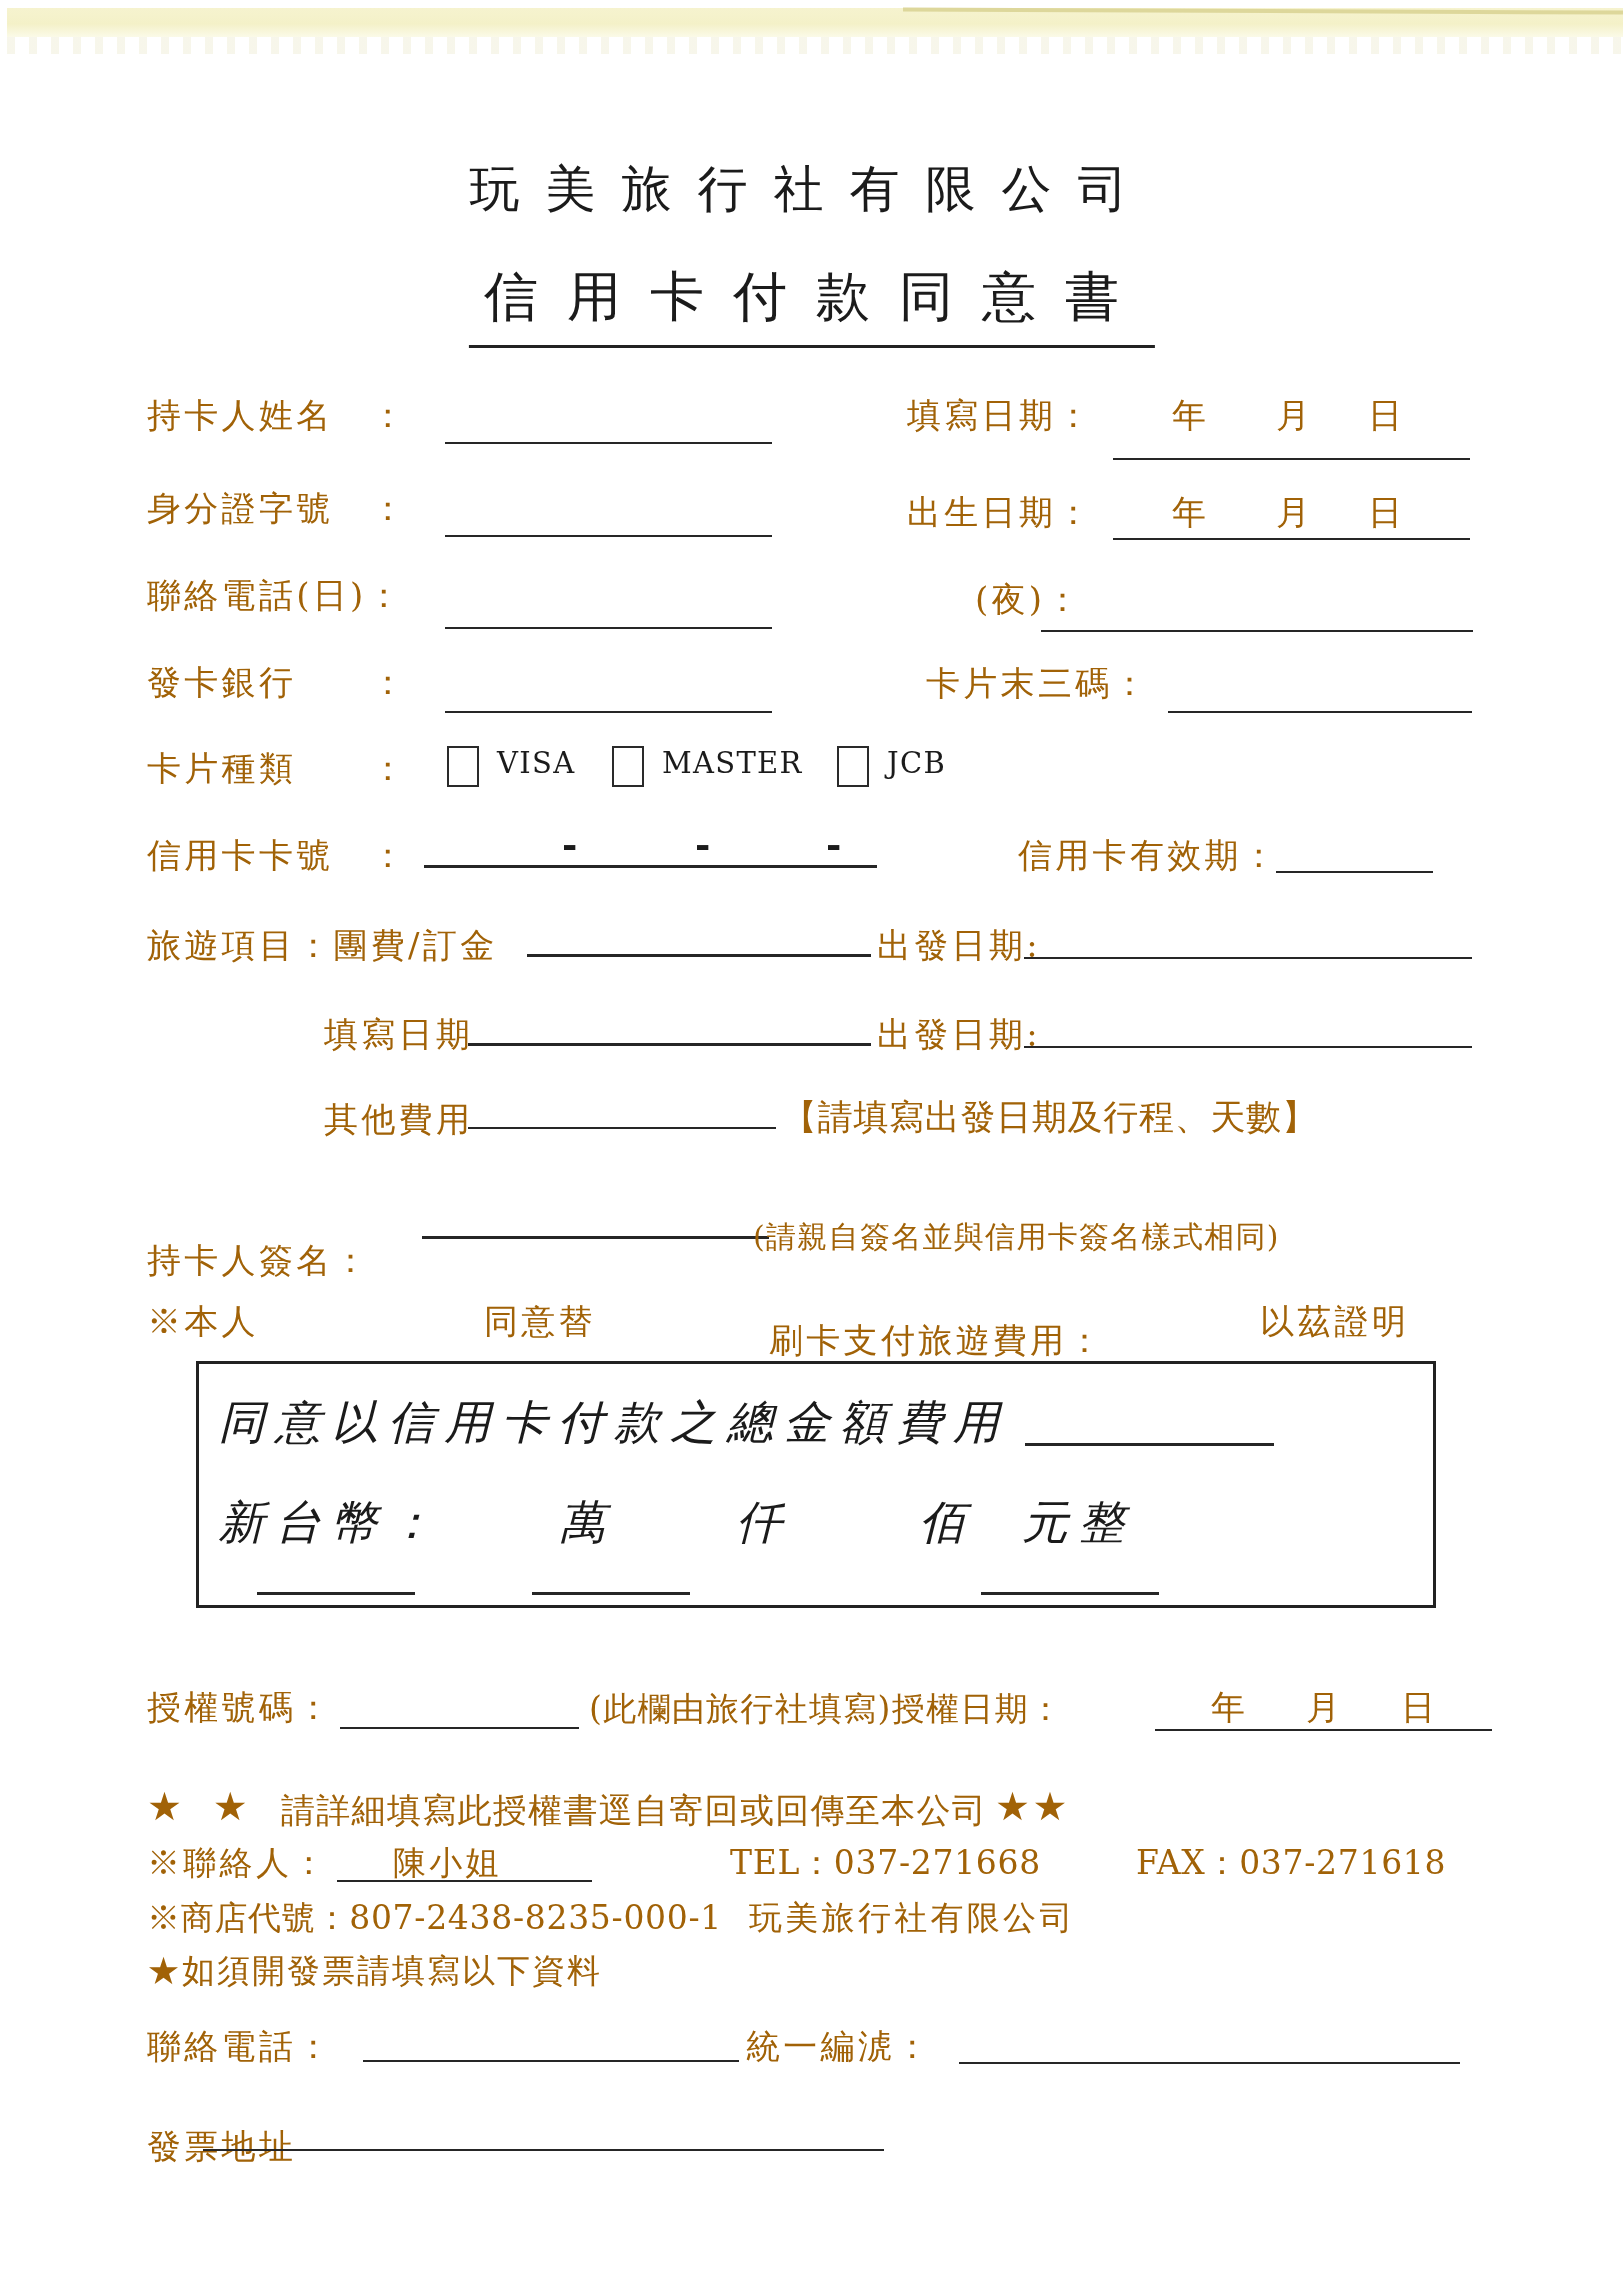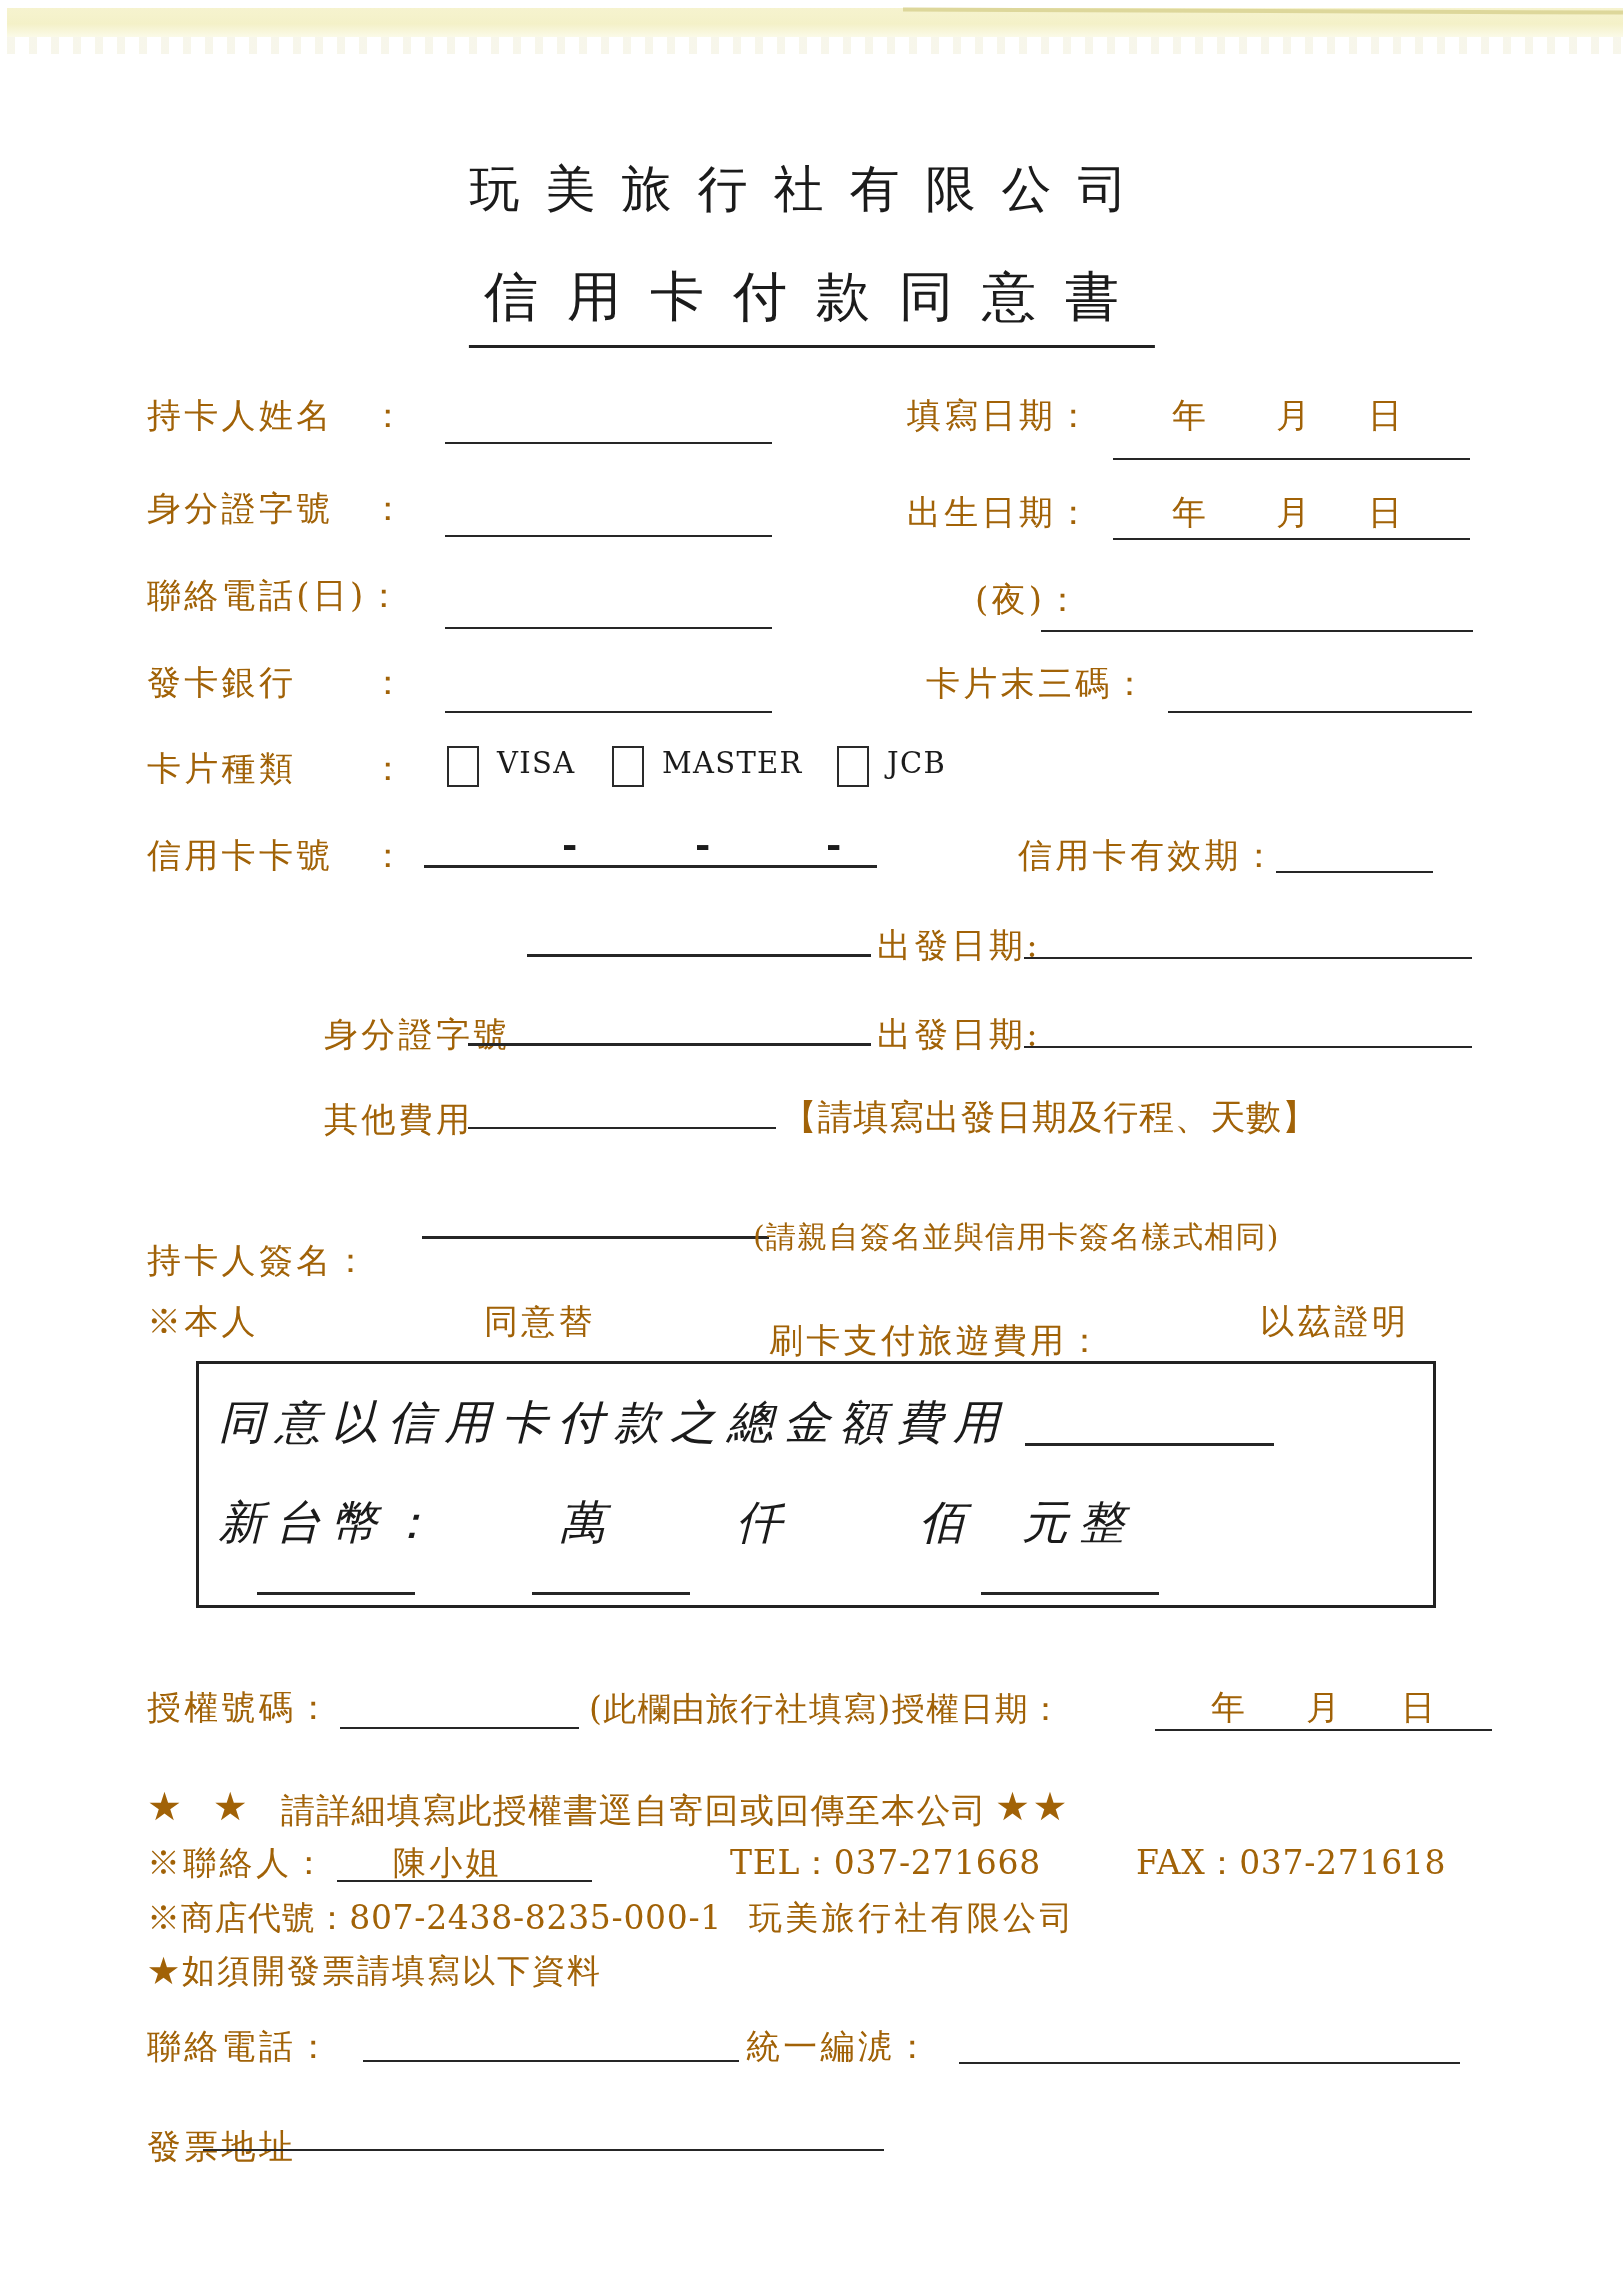--- a/index.html
+++ b/index.html
@@ -94,25 +94,26 @@
   <div class="cbl" style="left:887px;top:746px;">JCB</div>
 
   <div class="lbl" style="left:147px;top:833px;">信用卡卡號　：</div>
   <div class="dash" style="left:562px;top:823px;">-</div>
   <div class="dash" style="left:695px;top:823px;">-</div>
   <div class="dash" style="left:826px;top:823px;">-</div>
   <div class="blank thick" style="left:424px;top:865px;width:453px;"></div>
   <div class="lbl" style="left:1018px;top:833px;">信用卡有效期：</div>
   <div class="blank" style="left:1276px;top:871px;width:157px;"></div>
 
+  <div class="lbl" style="left:147px;top:923px;">旅遊項目：團費/訂金</div>
   <div class="blank thick" style="left:527px;top:954px;width:344px;"></div>
   <div class="lbl" style="left:877px;top:923px;">出發日期:</div>
   <div class="blank" style="left:1024px;top:957px;width:448px;"></div>
 
-  <div class="lbl" style="left:324px;top:1012px;">身分證字號</div>
+  <div class="lbl" style="left:324px;top:1012px;">填寫日期</div>
   <div class="blank thick" style="left:468px;top:1043px;width:403px;"></div>
   <div class="lbl" style="left:877px;top:1012px;">出發日期:</div>
   <div class="blank" style="left:1024px;top:1046px;width:448px;"></div>
 
   <div class="lbl" style="left:324px;top:1097px;">其他費用</div>
   <div class="blank" style="left:468px;top:1127px;width:308px;"></div>
   <div class="lbl" style="left:782px;top:1094px;font-size:35px;letter-spacing:0.7px;">【請填寫出發日期及行程、天數】</div>
 
   <div class="lbl" style="left:147px;top:1214px;margin-top:24px;">持卡人簽名：</div>
   <div class="blank thick" style="left:422px;top:1236px;width:347px;"></div>

